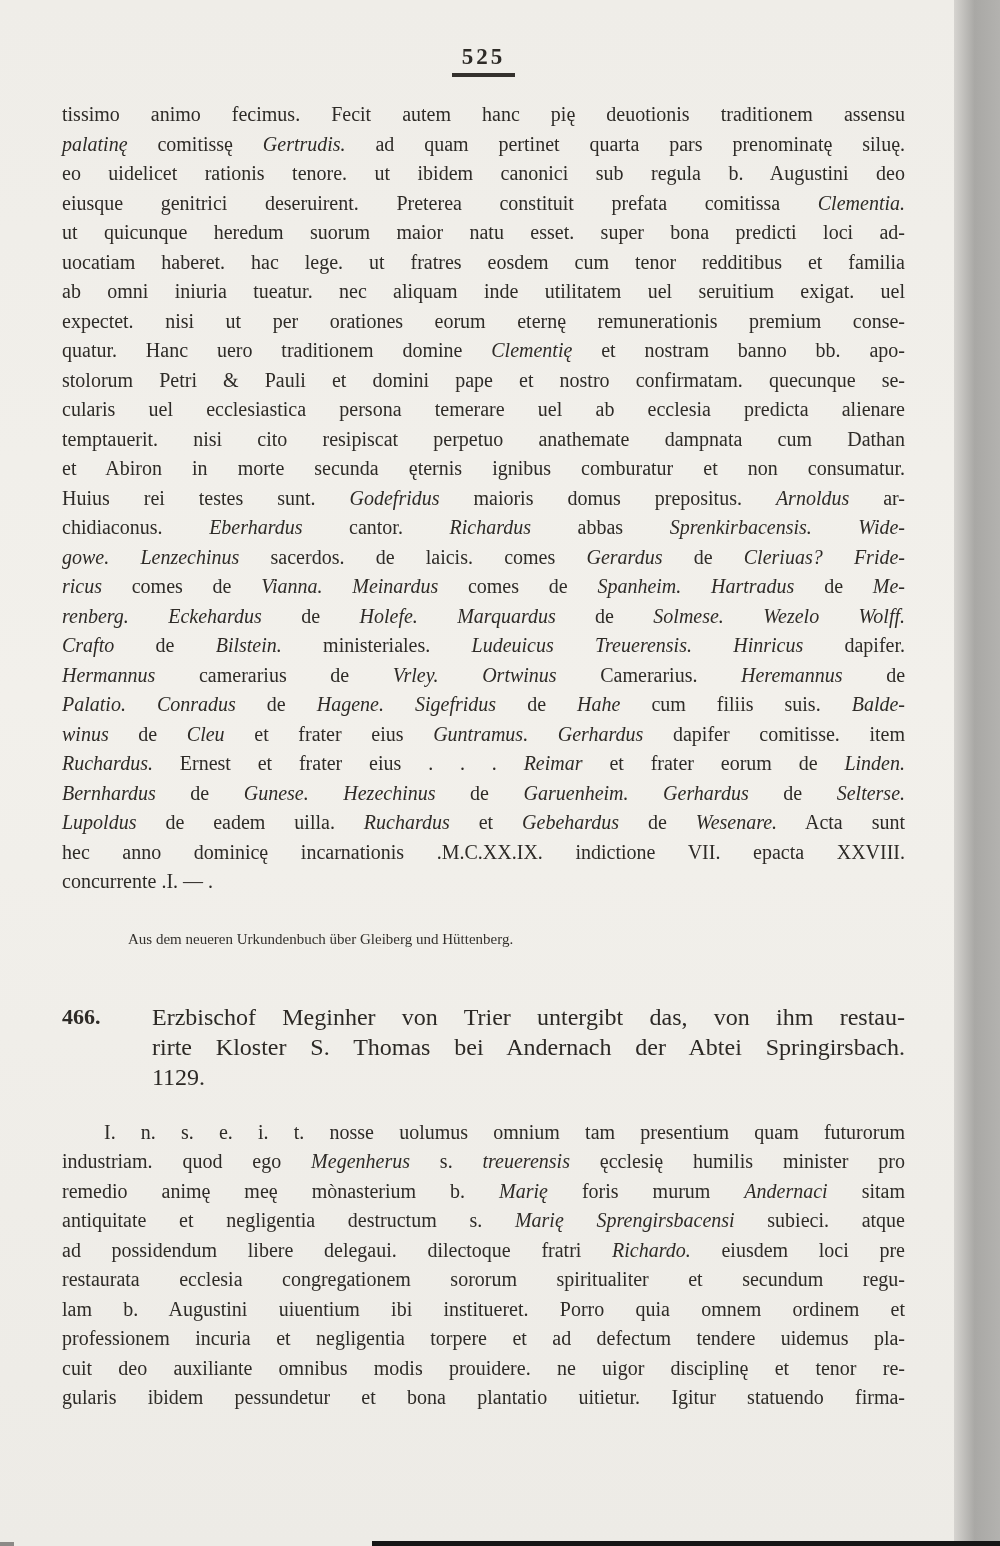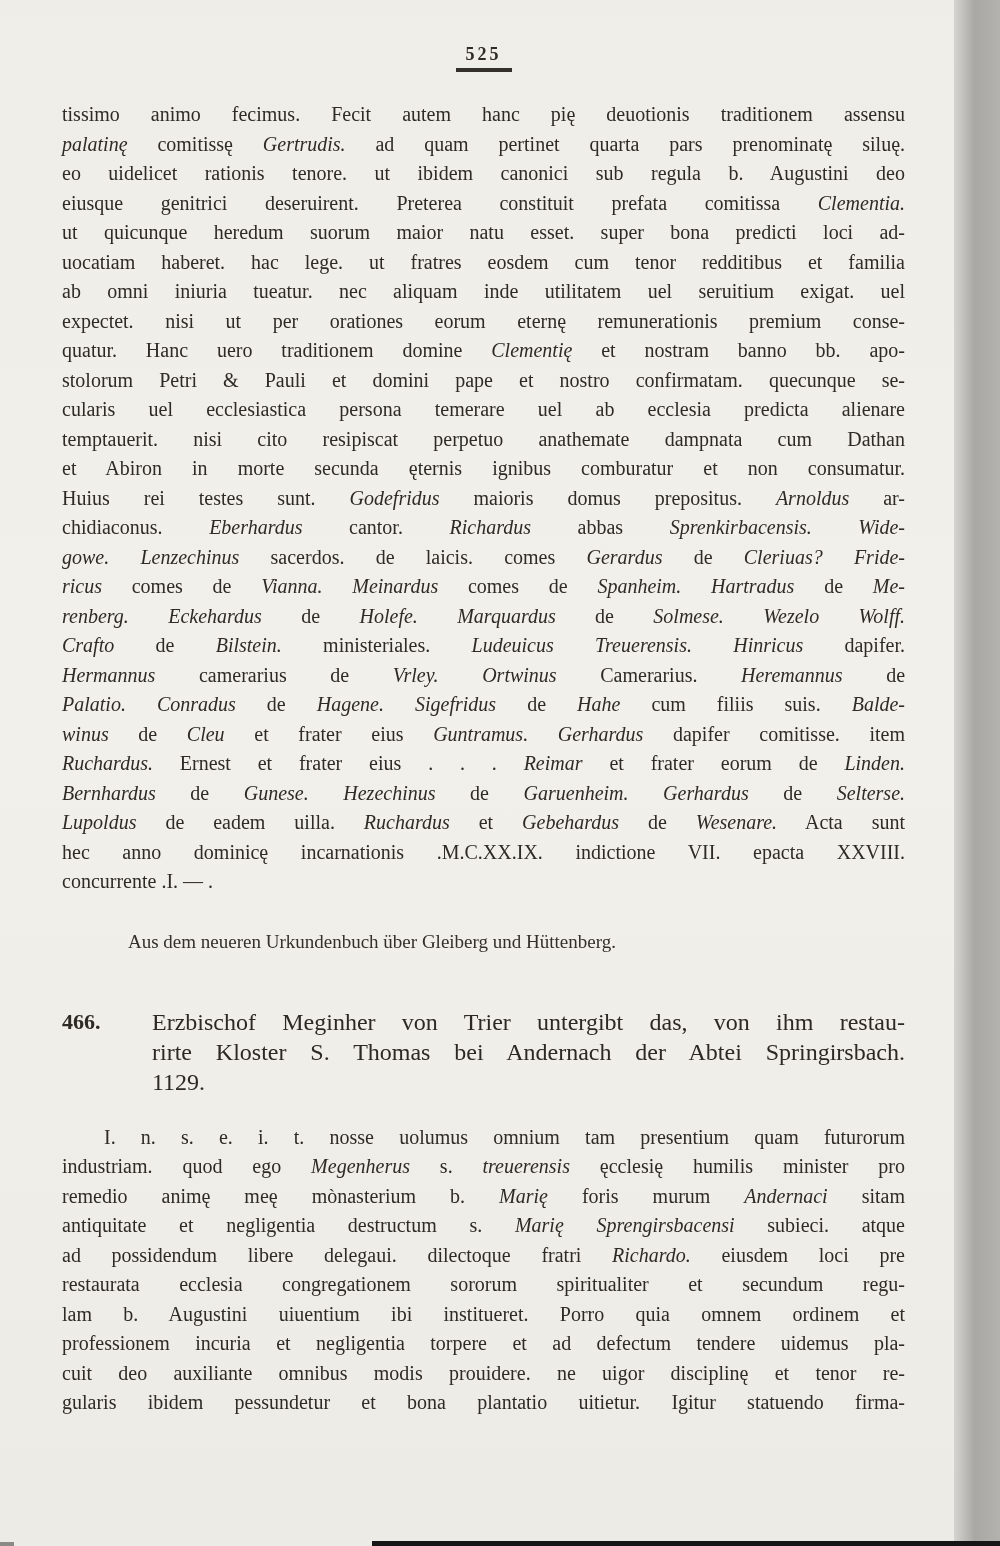--- a/index.html
+++ b/index.html
@@ -38,40 +38,40 @@
     width: 843px;
   }
   .page-number-wrap {
     text-align: center;
     margin-top: 44px;
     height: 32px;
   }
   .page-number {
     display: inline-block;
     font-weight: bold;
-    font-size: 18px;
+    font-size: 23px;
     letter-spacing: 3px;
     padding: 0 10px 3px 10px;
     border-bottom: 4px solid #34312d;
   }
   .paragraph { }
   .main-par { margin-top: 24px; }
   .line {
     font-size: 20px;
     line-height: 29.5px;
     text-align: justify;
     text-align-last: justify;
   }
   .line i { font-style: italic; }
   .line.short { text-align: left; text-align-last: left; }
   .line.indent { padding-left: 42px; }
   .source-note {
     margin-top: 34px;
     padding-left: 66px;
-    font-size: 19px;
+    font-size: 15px;
     color: #33302c;
   }
   .entry-heading {
     display: flex;
     margin-top: 54px;
   }
   .entry-number {
     width: 90px;
     font-weight: bold;
     font-size: 22px;

